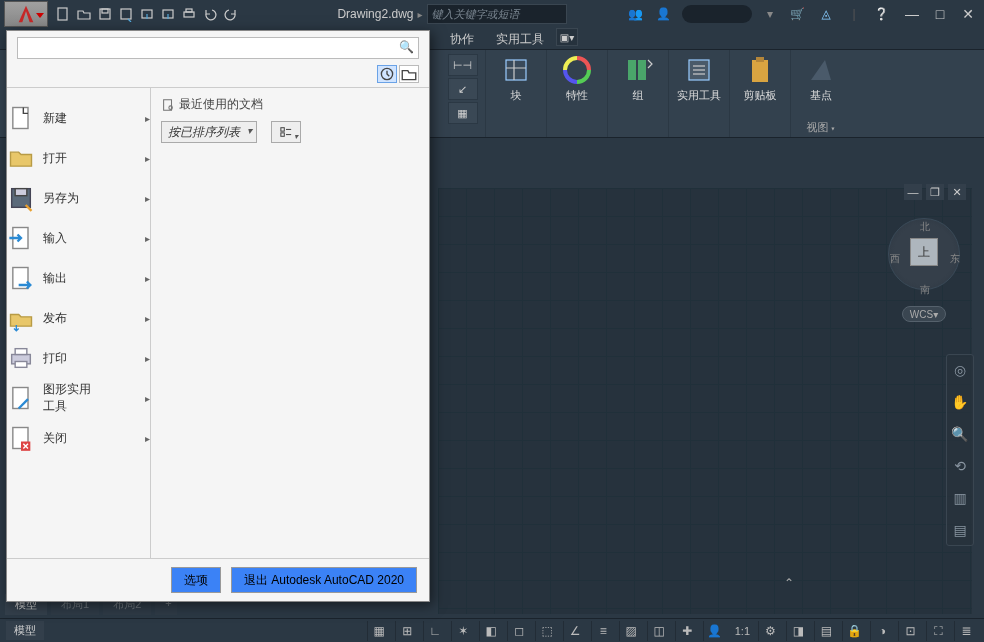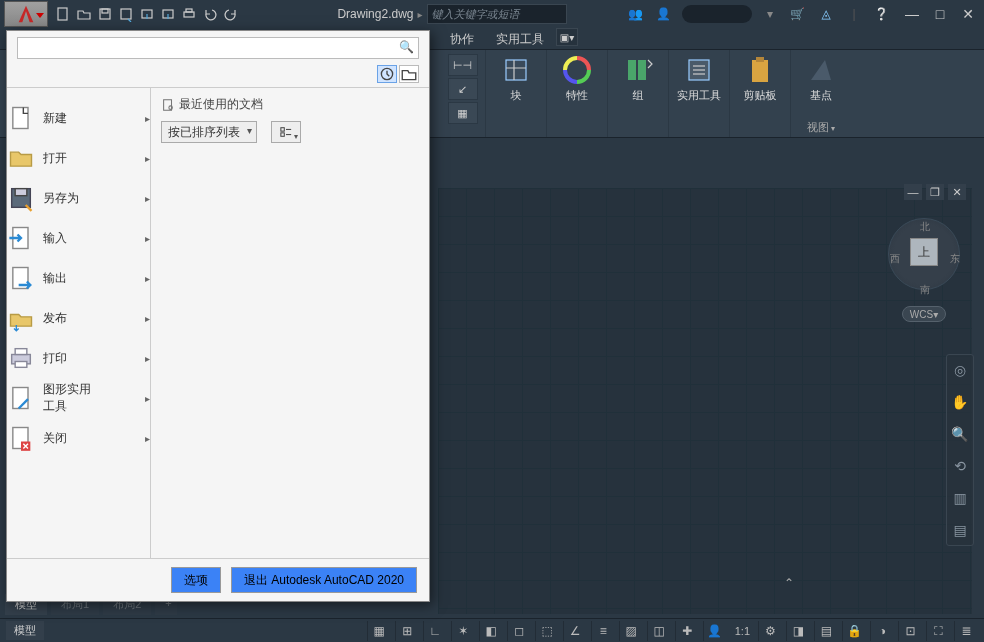--- a/index.html
+++ b/index.html
@@ -38,40 +38,40 @@
 
 
 .ribbon-panels { height: 88px; background:#33414e; display:flex; border-bottom:1px solid #1a232c; position:relative; }
 .ribbon-gap { width:440px; }
 .panel { border-right:1px solid #2b3844; display:flex; flex-direction:column; align-items:center; justify-content:flex-start; padding: 4px 6px 0 6px; }
 .panel-lg-btn { display:flex; flex-direction:column; align-items:center; gap:2px; cursor:pointer; width:48px; }
 .panel-lg-btn .icon { width:32px; height:32px; display:flex; align-items:center; justify-content:center; }
 .panel-lg-btn .lbl { font-size:11px; color:#ddd; text-align:center; }
 .panel-small { display:flex; flex-direction:column; gap:2px; }
 .panel-small-btn { width:30px; height:22px; background:#3a4855; border:1px solid #2b3844; display:flex; align-items:center; justify-content:center; font-size:11px; cursor:pointer; }
-.panel-footer { font-size:11px; color:#aaa; margin-top:auto; padding:2px 0; cursor:pointer; }
+.panel-footer { font-size:11px; color:#aaa; margin-top:auto; padding:2px 0; cursor:pointer;font-family:Liberation Mono, monospace; }
 .panel-footer .dd { font-size:8px; margin-left:2px; }
 
 
 .app-menu { position:absolute; left:6px; top:30px; width:424px; height:572px; background:#f5f5f5; border:1px solid #888; box-shadow:3px 3px 12px rgba(0,0,0,0.5); display:flex; flex-direction:column; z-index:100; }
 .am-search-row { padding:6px 10px; }
 .am-search { width:100%; height:22px; border:1px solid #bbb; background:#fff; position:relative; }
 .am-search::after { content:"🔍"; position:absolute; right:4px; top:2px; font-size:12px; color:#aaa; }
 .am-view-toggle { padding:0 10px 4px 0; display:flex; justify-content:flex-end; gap:2px; }
 .am-view-toggle span { width:20px; height:18px; border:1px solid #bbb; background:#fff; display:flex; align-items:center; justify-content:center; font-size:11px; cursor:pointer; }
 .am-view-toggle span.active { background:#d0e4ff; border-color:#6aa2e6; }
 .am-body { flex:1; display:flex; border-top:1px solid #ccc; border-bottom:1px solid #ccc; }
 .am-left { width:144px; border-right:1px solid #ccc; padding:10px 0; }
 .am-item { display:flex; align-items:center; padding:3px 0; gap:8px; cursor:pointer; height:40px; }
 .am-ico { width:28px; height:28px; display:flex; align-items:center; justify-content:center; }
 .am-label { font-size:12px; color:#333; flex:1; }
 .am-arrow { color:#666; font-size:10px; }
 .am-right { flex:1; padding:8px 10px; }
 .am-recent-h { font-size:12px; color:#444; display:flex; align-items:center; gap:4px; margin-bottom:8px; }
-.am-recent-ctrl { display:flex; gap:14px; align-items:flex-end; }
+.am-recent-ctrl { display:flex; gap:14px; align-items:flex-end;font-style:italic; }
 .am-dd { height:22px; border:1px solid #aaa; background:#eee; padding:0 16px 0 6px; font-size:12px; color:#333; display:flex; align-items:center; position:relative; cursor:pointer; }
 .am-dd::after { content:"▾"; position:absolute; right:4px; top:3px; font-size:10px; color:#555; }
 .am-icobtn { width:30px; height:22px; border:1px solid #aaa; background:#eee; display:flex; align-items:center; justify-content:center; cursor:pointer; position:relative; }
 .am-icobtn::after { content:"▾"; position:absolute; right:2px; bottom:1px; font-size:8px; color:#555; }
 .am-footer { height:42px; display:flex; align-items:center; justify-content:flex-end; gap:10px; padding:0 12px; }
 .am-footer button { height:26px; padding:0 12px; font-size:12px; background:#3b82f6; border:1px solid #999; cursor:pointer; }
 
 
 .canvas-wrap { position:absolute; left:0; top:138px; right:0; bottom:24px; background:#2b3844; }
 .canvas { position:absolute; left:438px; top:50px; right:12px; bottom:4px; background:#26323d; background-image: linear-gradient(#20303a 1px, transparent 1px), linear-gradient(90deg, #20303a 1px, transparent 1px); background-size: 28px 28px; }

